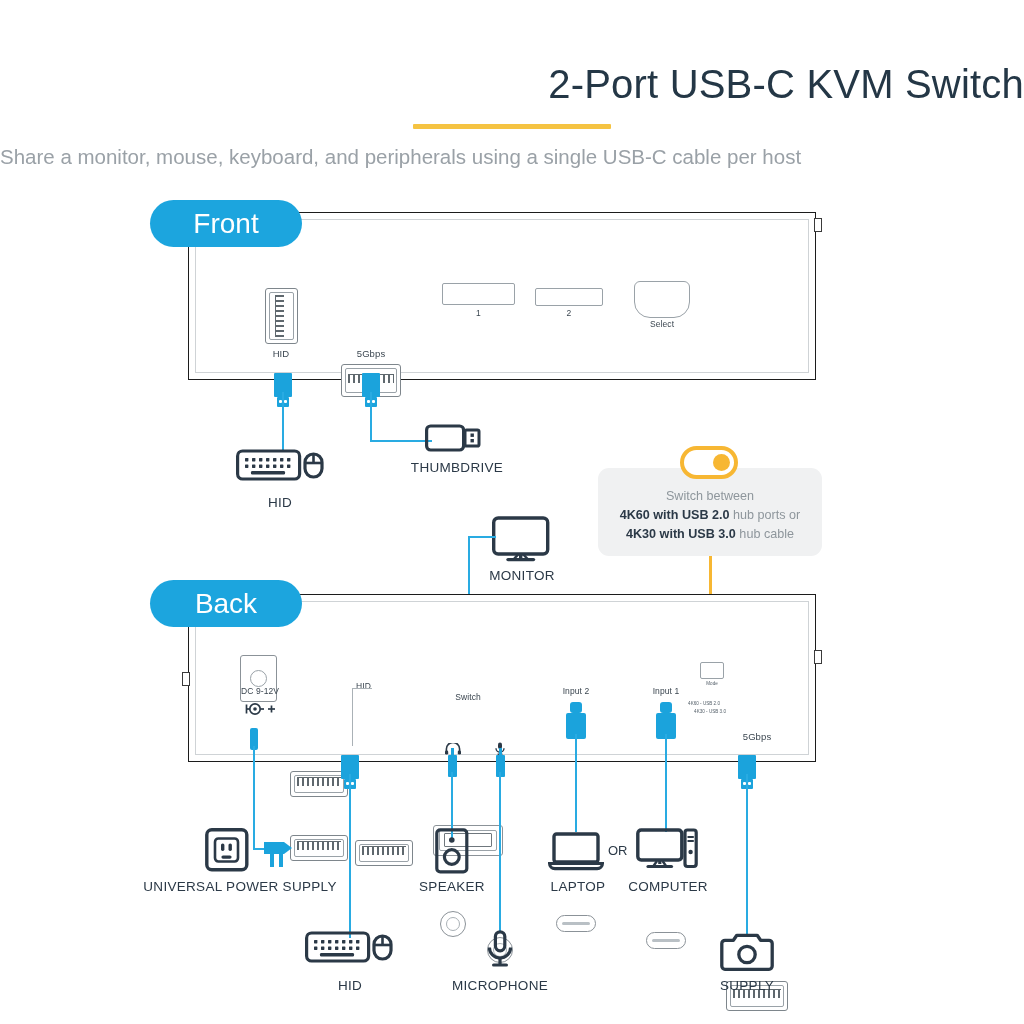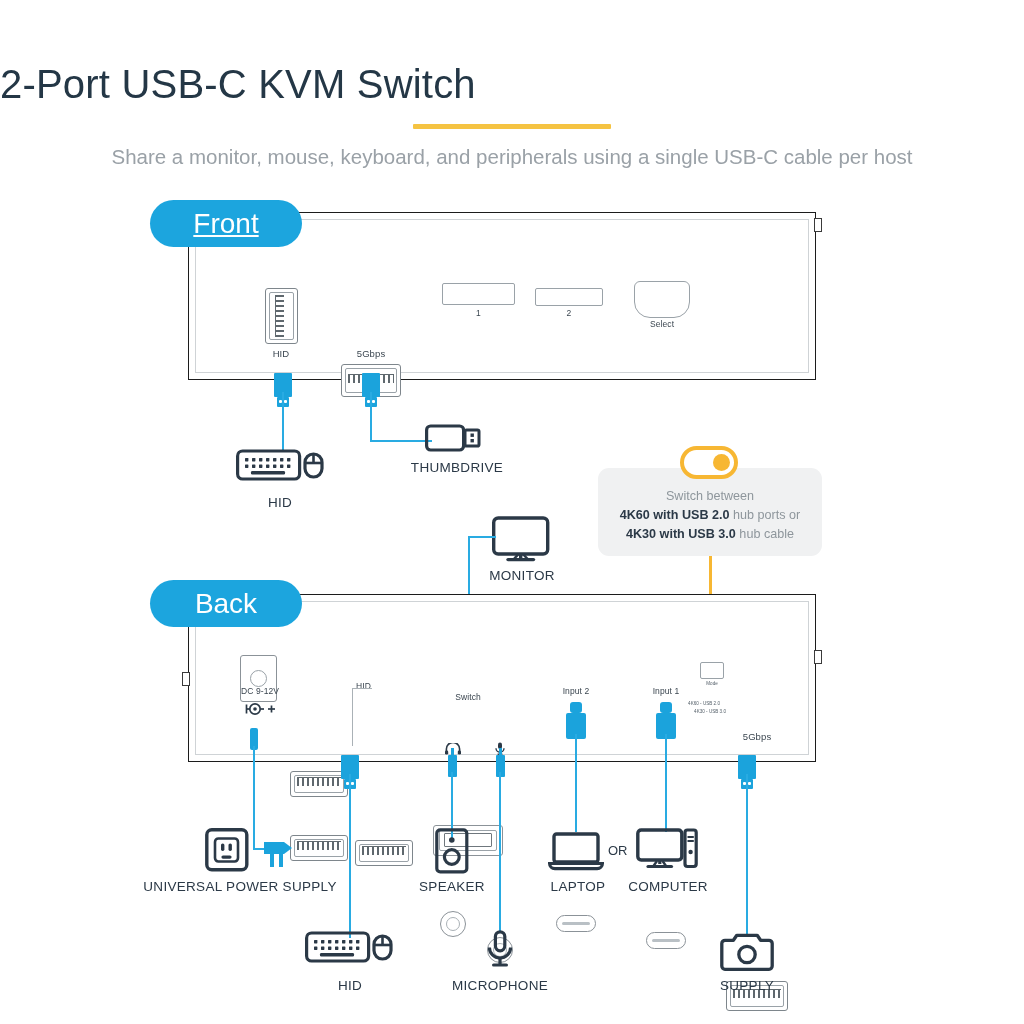--- a/index.html
+++ b/index.html
@@ -5,39 +5,39 @@
   html,body{margin:0;padding:0;background:#ffffff;}
   body{
     width:1024px;height:1024px;position:relative;overflow:hidden;
     font-family:"Liberation Sans", sans-serif;
     color:#2b3947;
   }
   .abs{position:absolute;}
 
   
   #page-title{
-    left:0;top:62px;width:1024px;text-align:left;
+    left:0;top:62px;width:1024px;text-align:right;
     font-size:40px;font-weight:300;color:#243746;letter-spacing:.2px;
   }
   #title-rule{
     left:413px;top:124px;width:198px;height:5px;background:#f5c342;border-radius:1px;
   }
   #page-subtitle{
-    left:0;top:145px;width:1024px;text-align:center;
+    left:0;top:145px;width:1024px;
     font-size:20.5px;font-weight:300;color:#9aa1a7;
   }
 
   
   .side-badge{
     height:47px;border-radius:24px;background:#1CA5DE;color:#fff;
     display:flex;align-items:center;justify-content:center;
     font-size:28px;font-weight:400;padding:0 26px;box-sizing:border-box;
     z-index:6;
   }
-  #front-badge{left:150px;top:200px;width:152px;text-decoration:underline;}
+  #front-badge{left:150px;top:200px;width:152px;}
   #back-badge{left:150px;top:580px;width:152px;}
 
   
   .chassis{
     background:#fff;border:1.5px solid #1c1c1c;box-sizing:border-box;
   }
   .chassis-inner{
     position:absolute;left:6px;top:6px;right:6px;bottom:6px;
     border:1px solid #cfd3d6;box-sizing:border-box;
   }

